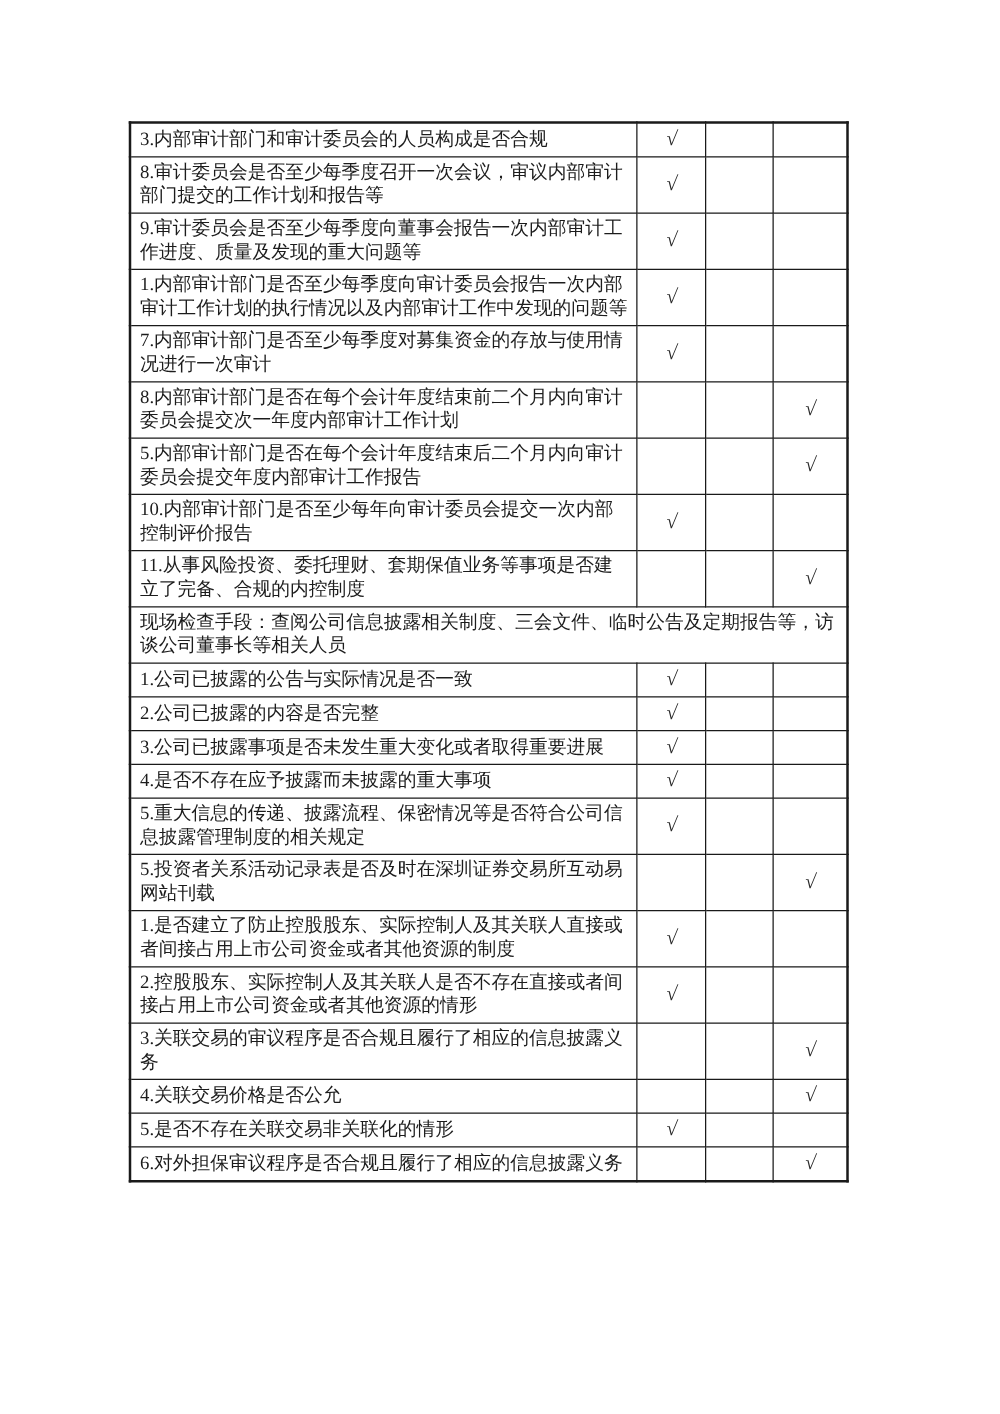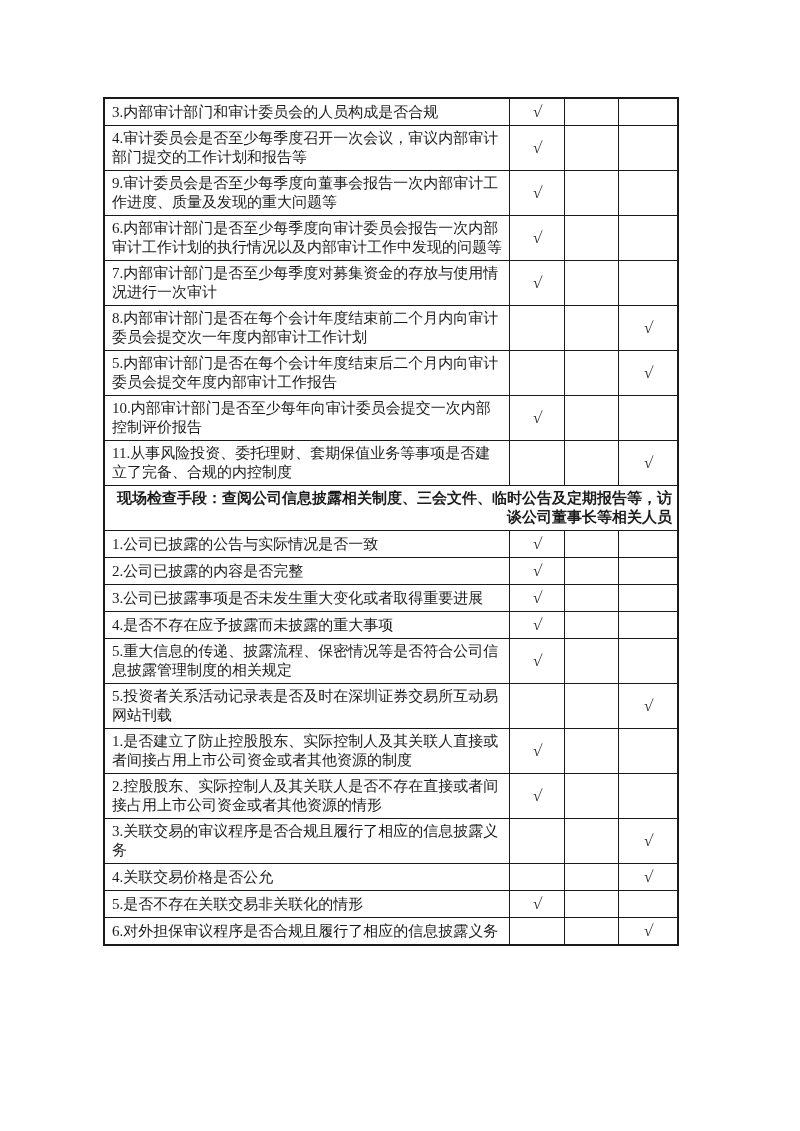--- a/index.html
+++ b/index.html
@@ -23,21 +23,21 @@
     border:1px solid #1a1a1a;
     font-size:15px;
     line-height:19px;
     padding:3px 5px 3px 7px;
     vertical-align:middle;
     word-break:break-all;
   }
   td.t{text-align:left;}
   td.c{text-align:center;padding:3px 2px;}
   td.s{font-weight:bold;}
-  td.m{font-weight:bold;text-align:right;}
+  td.m{font-weight:normal;}
   .check{
     display:inline-block;
     font-size:16px;
     color:#2a2a2a;
     transform:skewX(-6deg);
   }
   .col-text{width:405px;}
   .col-c1{width:55px;}
   .col-c2{width:54px;}
   .col-c3{width:60px;}
@@ -54,33 +54,33 @@
       <col class="col-c3">
     </colgroup>
     <tbody>
         <tr>
           <td class="t">3.内部审计部门和审计委员会的人员构成是否合规</td>
           <td class="c"><span class="check">√</span></td>
           <td class="c"></td>
           <td class="c"></td>
         </tr>
         <tr>
-          <td class="t">4.审计委员会是否至少每季度召开一次会议，审议内部审计部门提交的工作计划和报告等</td>
+          <td class="t">8.审计委员会是否至少每季度召开一次会议，审议内部审计部门提交的工作计划和报告等</td>
           <td class="c"><span class="check">√</span></td>
           <td class="c"></td>
           <td class="c"></td>
         </tr>
         <tr>
           <td class="t">9.审计委员会是否至少每季度向董事会报告一次内部审计工作进度、质量及发现的重大问题等</td>
           <td class="c"><span class="check">√</span></td>
           <td class="c"></td>
           <td class="c"></td>
         </tr>
         <tr>
-          <td class="t">6.内部审计部门是否至少每季度向审计委员会报告一次内部审计工作计划的执行情况以及内部审计工作中发现的问题等</td>
+          <td class="t">1.内部审计部门是否至少每季度向审计委员会报告一次内部审计工作计划的执行情况以及内部审计工作中发现的问题等</td>
           <td class="c"><span class="check">√</span></td>
           <td class="c"></td>
           <td class="c"></td>
         </tr>
         <tr>
           <td class="t">7.内部审计部门是否至少每季度对募集资金的存放与使用情况进行一次审计</td>
           <td class="c"><span class="check">√</span></td>
           <td class="c"></td>
           <td class="c"></td>
         </tr>

